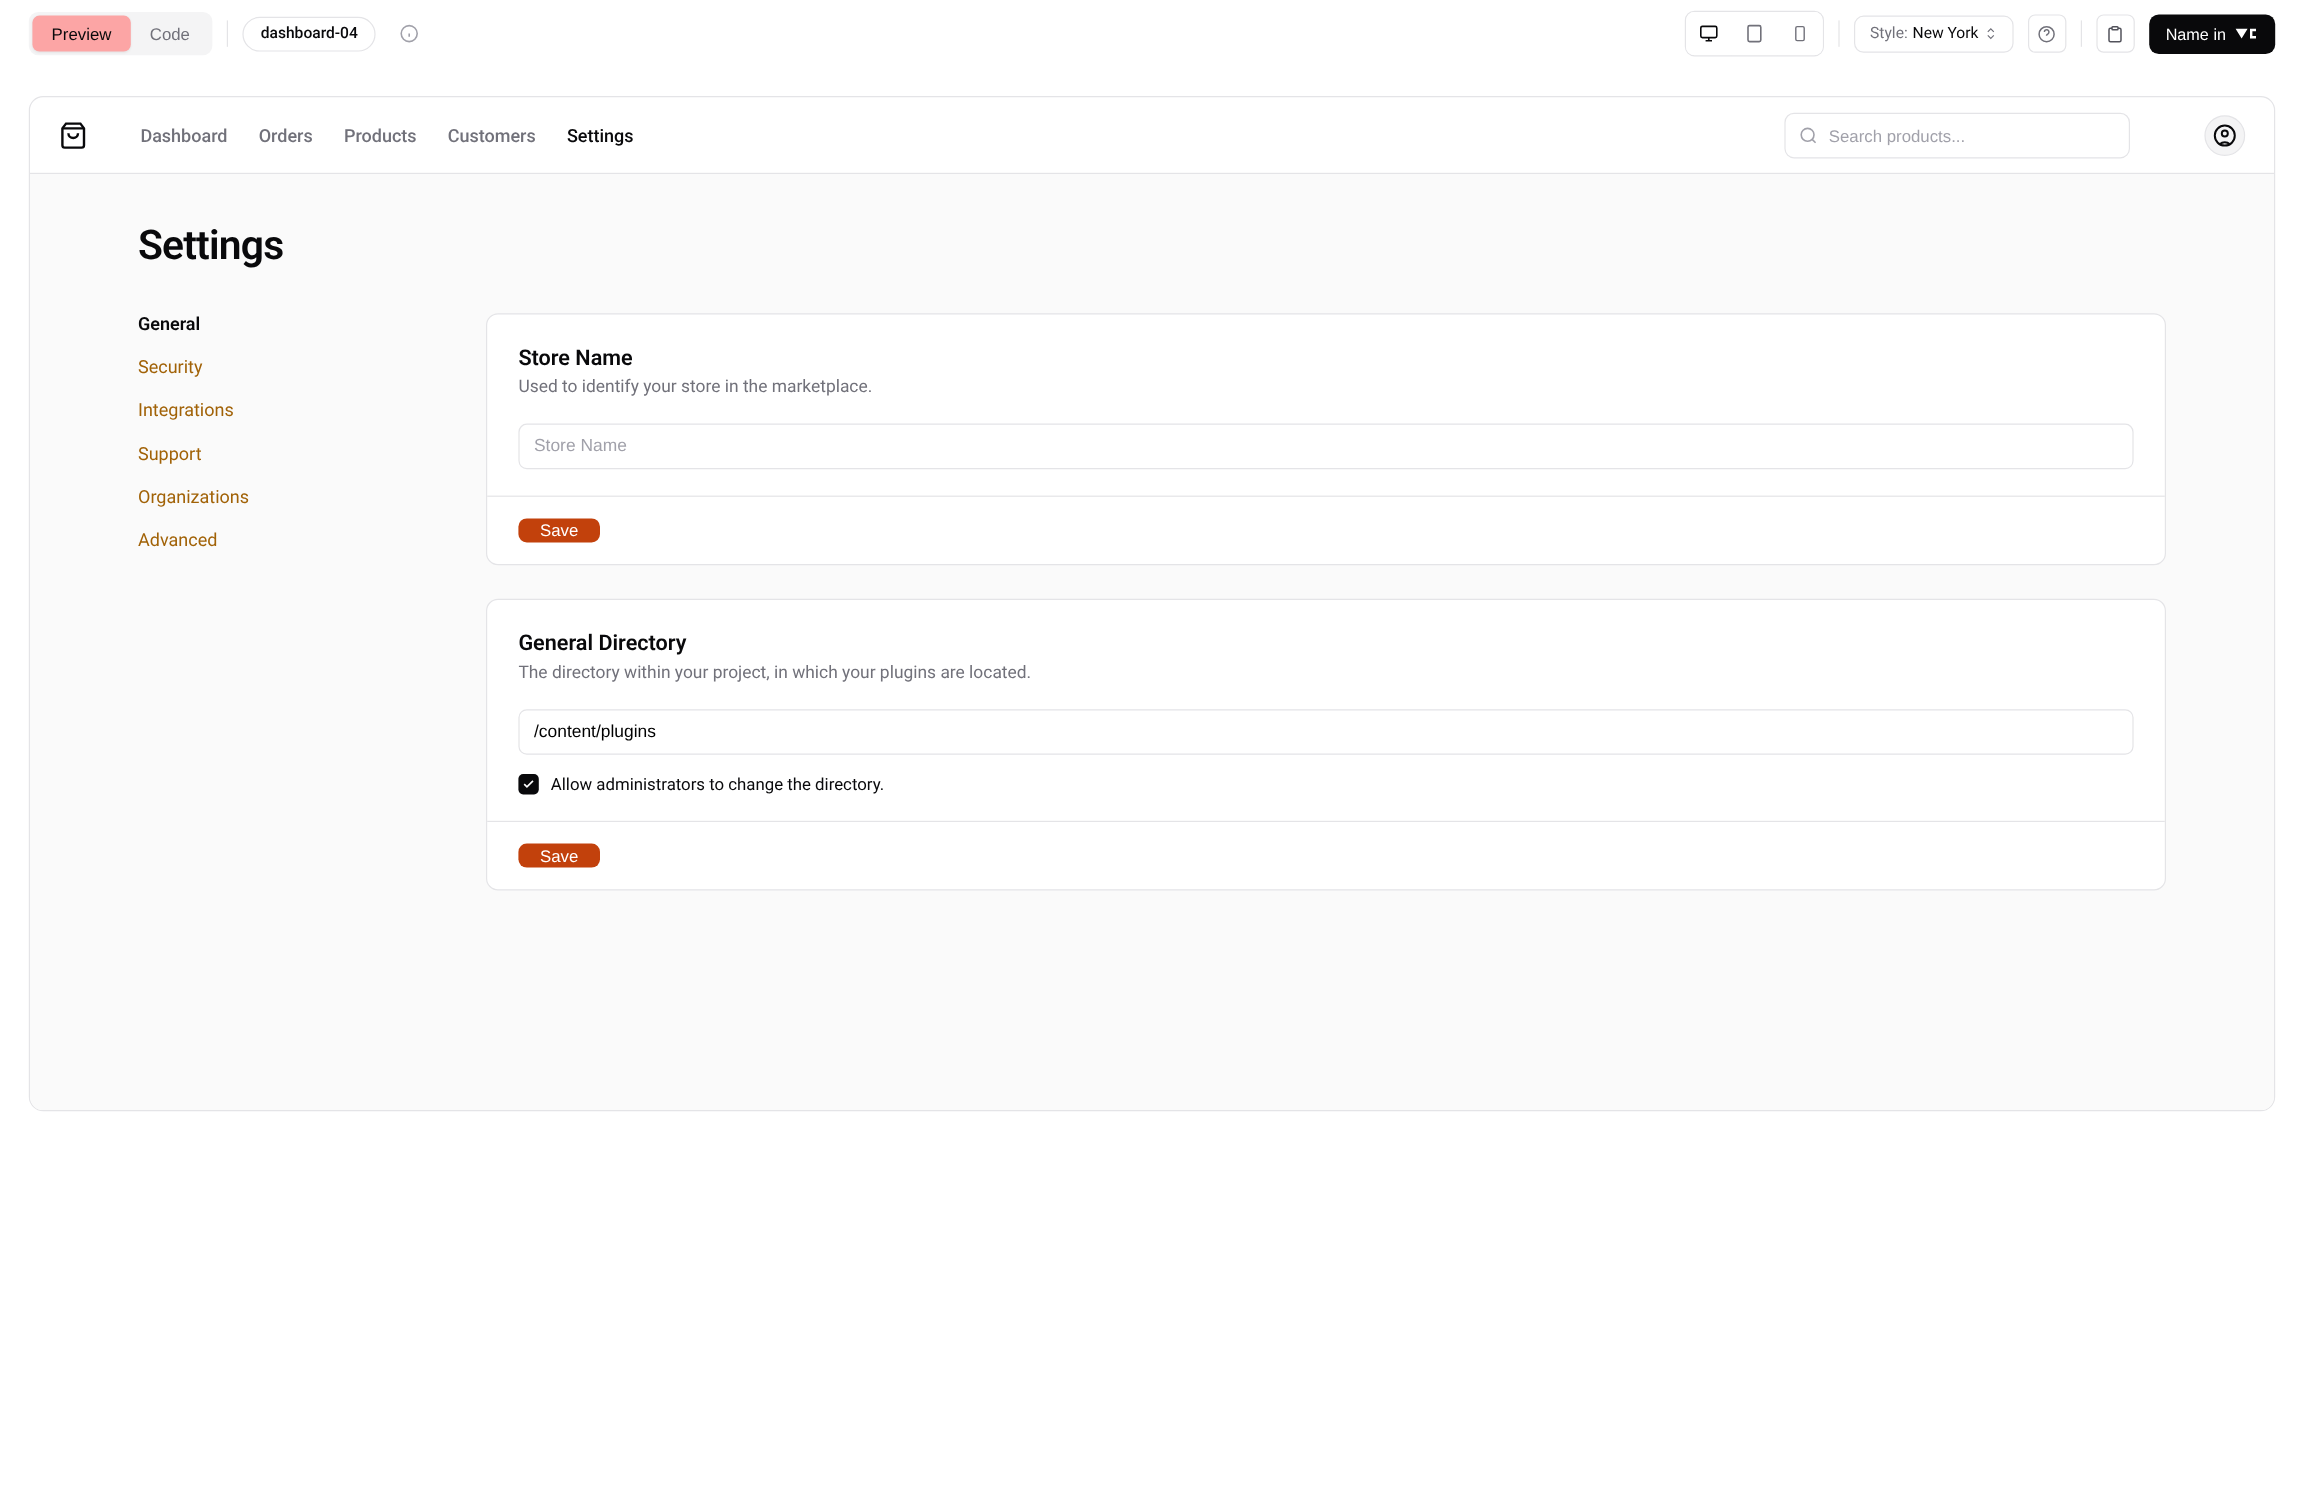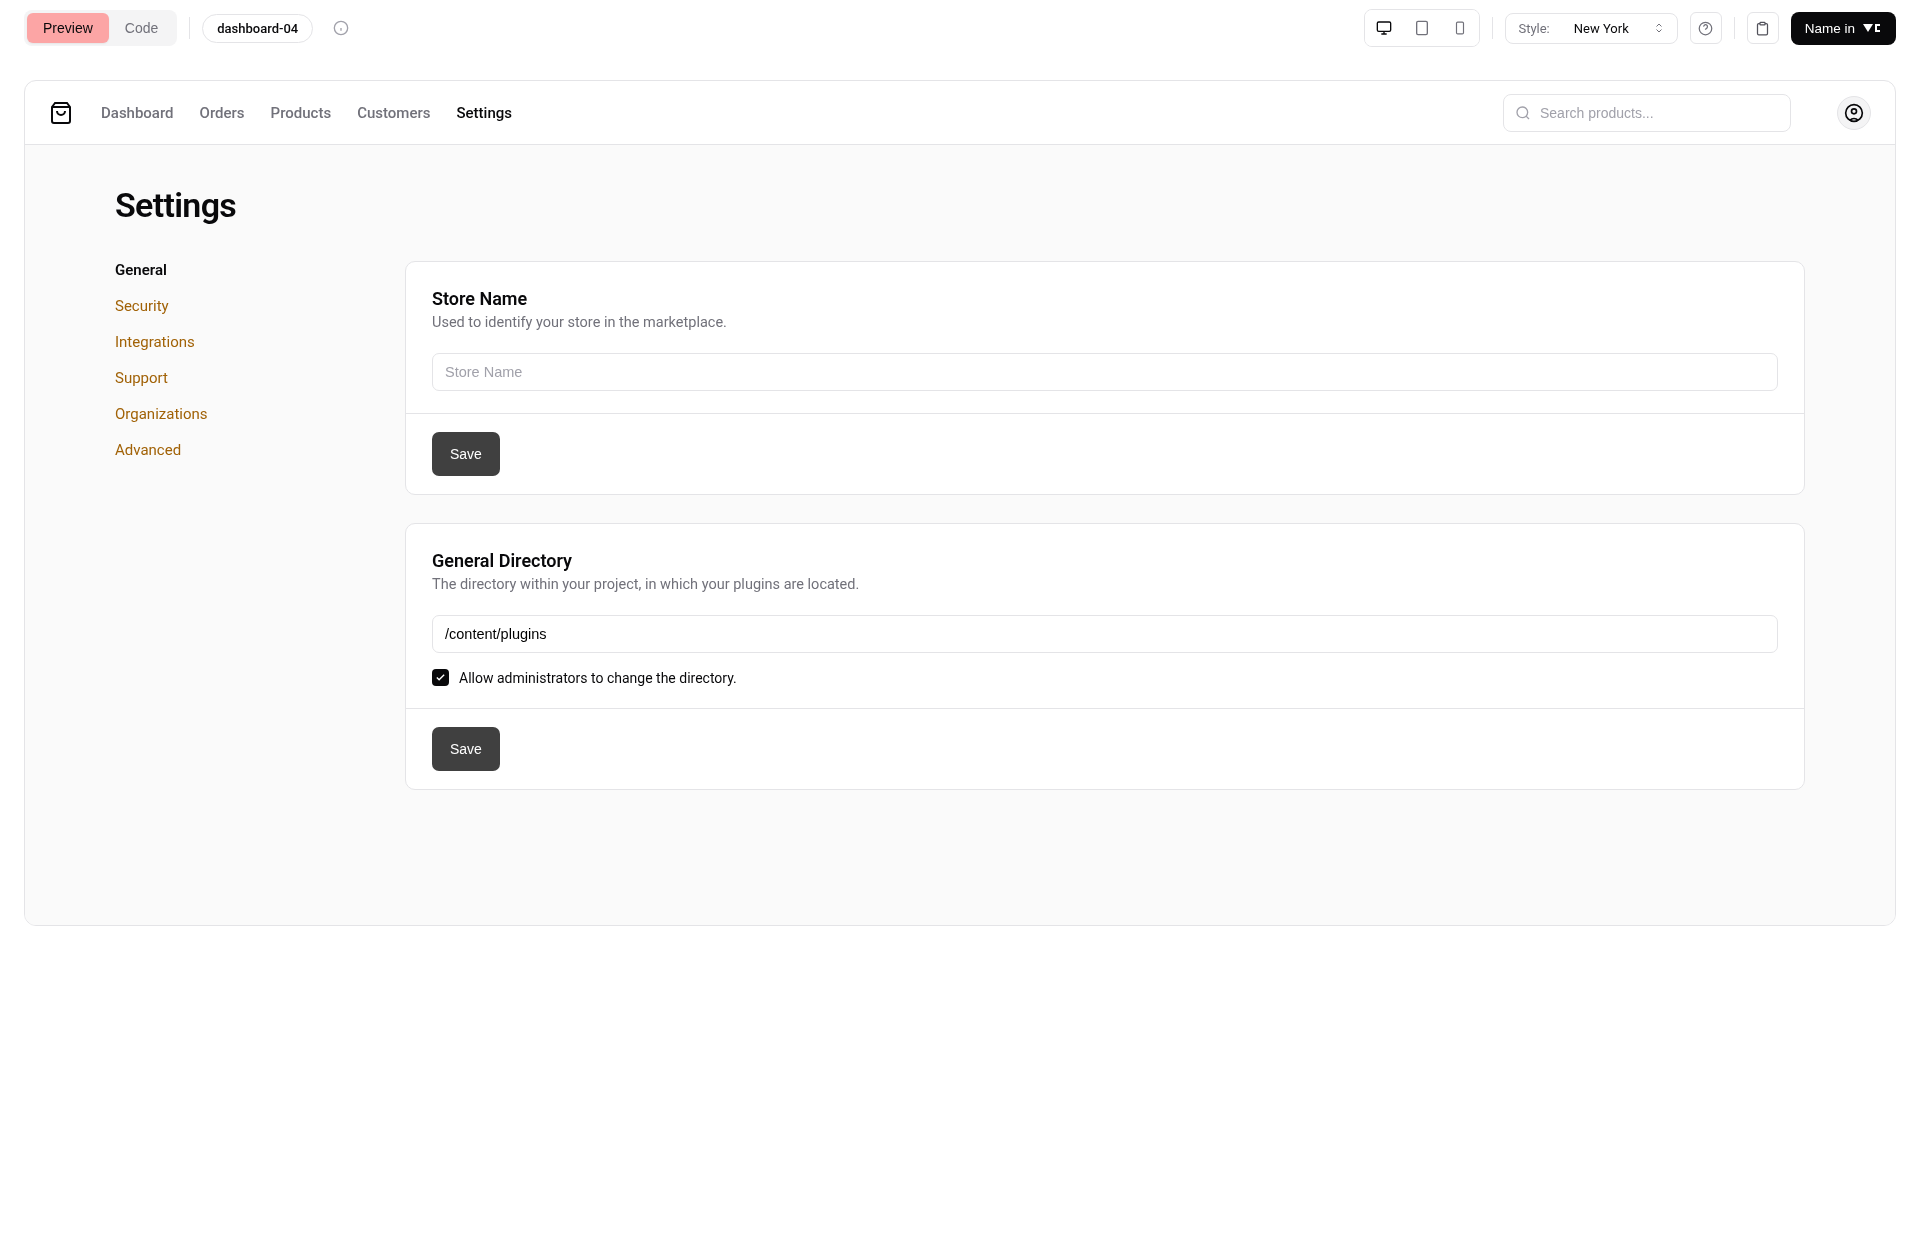--- a/index.html
+++ b/index.html
@@ -10,30 +10,30 @@
 .seg { display: inline-flex; background: #f4f4f5; border-radius: 8px; padding: 3px; }
 .seg button { border: 0; background: transparent; padding: 7px 16px; font-size: 14px; font-weight: 500; color: #71717a; border-radius: 6px; cursor: pointer; }
 .seg button.active { background: #fca5a5; color: #09090b; box-shadow: 0 1px 2px rgba(0,0,0,0.06); }
 .dv { width: 1px; height: 22px; background: #e4e4e7; }
 .badge { border: 1px solid #e4e4e7; border-radius: 999px; padding: 6px 14px; font-size: 13px; font-weight: 500; }
 .icon-btn { width: 32px; height: 32px; display: inline-flex; align-items: center; justify-content: center; border: 1px solid #e4e4e7; border-radius: 6px; background: #fff; cursor: pointer; color: #52525b; }
 .icon-btn.borderless { border: 0; }
 .device-group { display: inline-flex; border: 1px solid #e4e4e7; border-radius: 8px; overflow: hidden; }
 .device-group button { width: 38px; height: 36px; border: 0; background: #fff; display: inline-flex; align-items: center; justify-content: center; color: #71717a; cursor: pointer; }
 .device-group button.active { color: #09090b; }
-.style-sel { display: inline-flex; align-items: center; gap: 24px; border: 1px solid #e4e4e7; border-radius: 8px; padding: 7px 12px; font-size: 13px; cursor: pointer; }
+.style-sel { display: inline-flex; align-items: center; gap: 4px; border: 1px solid #e4e4e7; border-radius: 8px; padding: 7px 12px; font-size: 13px; cursor: pointer; }
 .style-sel .lbl { color: #71717a; }
 .editin { background: #09090b; color: #fff; border: 0; border-radius: 8px; padding: 9px 14px; font-size: 13.5px; font-weight: 500; display: inline-flex; align-items: center; gap: 7px; cursor: pointer; }
 .spacer { flex: 1; }
 
 
 .frame { margin: 24px; border: 1px solid #e4e4e7; border-radius: 12px; overflow: hidden; background: #fff; }
 
 
-.app-header { display: flex; align-items: center; height: 64px; padding: 0 24px; gap: 28px; border-bottom: 1px solid #e4e4e7; }
+.app-header { display: flex; align-items: center; height: 64px; padding: 0 24px; gap: 44px; border-bottom: 1px solid #e4e4e7; }
 .logo { width: 24px; height: 24px; }
 .nav { display: flex; gap: 26px; }
 .nav a { color: #71717a; text-decoration: none; font-size: 15px; font-weight: 500; cursor: pointer; }
 .nav a.active { color: #09090b; }
 .search-wrap { margin-left: auto; position: relative; }
 .search-wrap svg { position: absolute; left: 12px; top: 50%; transform: translateY(-50%); color: #a1a1aa; }
 .search { width: 288px; height: 38px; border: 1px solid #e4e4e7; border-radius: 8px; padding: 0 12px 0 36px; font-size: 14px; outline: none; }
 .search::placeholder { color: #a1a1aa; }
 .avatar-btn { width: 34px; height: 34px; border-radius: 999px; border: 1px solid #e4e4e7; background: #f4f4f5; display: inline-flex; align-items: center; justify-content: center; cursor: pointer; margin-left: 18px; }
 
@@ -47,21 +47,21 @@
 .cards { display: flex; flex-direction: column; gap: 28px; }
 .card { background: #fff; border: 1px solid #e4e4e7; border-radius: 10px; }
 .card-body { padding: 26px 26px 22px 26px; }
 .card-title { font-size: 18px; font-weight: 600; margin-bottom: 5px; }
 .card-desc { color: #71717a; font-size: 14.5px; margin-bottom: 22px; }
 .text-input { width: 100%; height: 38px; border: 1px solid #e4e4e7; border-radius: 7px; padding: 0 12px; font-size: 14.5px; outline: none; }
 .text-input::placeholder { color: #a1a1aa; }
 .check-row { display: flex; align-items: flex-end; gap: 10px; margin-top: 16px; }
 .chk { width: 17px; height: 17px; border-radius: 4px; background: #09090b; display: inline-flex; align-items: center; justify-content: center; cursor: pointer; }
 .card-footer { border-top: 1px solid #e4e4e7; padding: 18px 26px; }
-.btn-primary { background: #404040; color: #fff; border: 0; border-radius: 7px; padding: 14px 18px; font-size: 14px; font-weight: 500; cursor: pointer; }
+.btn-primary { background: #c2410c; color: #fff; border: 0; border-radius: 7px; padding: 2px 18px; font-size: 14px; font-weight: 500; cursor: pointer; }
 
 svg { display: block; }
 </style>
 </head>
 <body>
 
 <div class="toolbar">
   <div class="seg">
     <button class="active">Preview</button>
     <button>Code</button>

